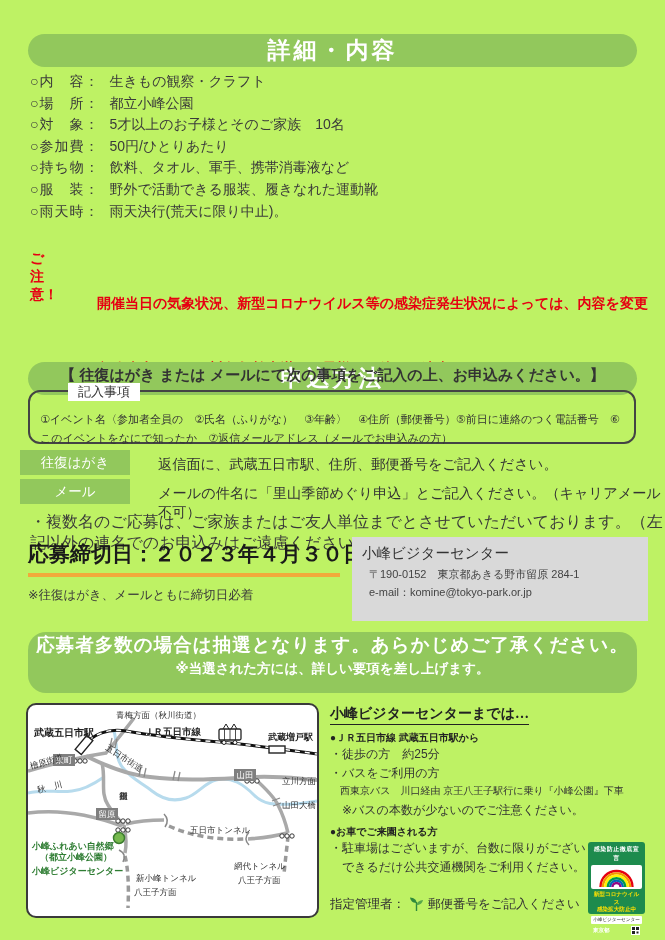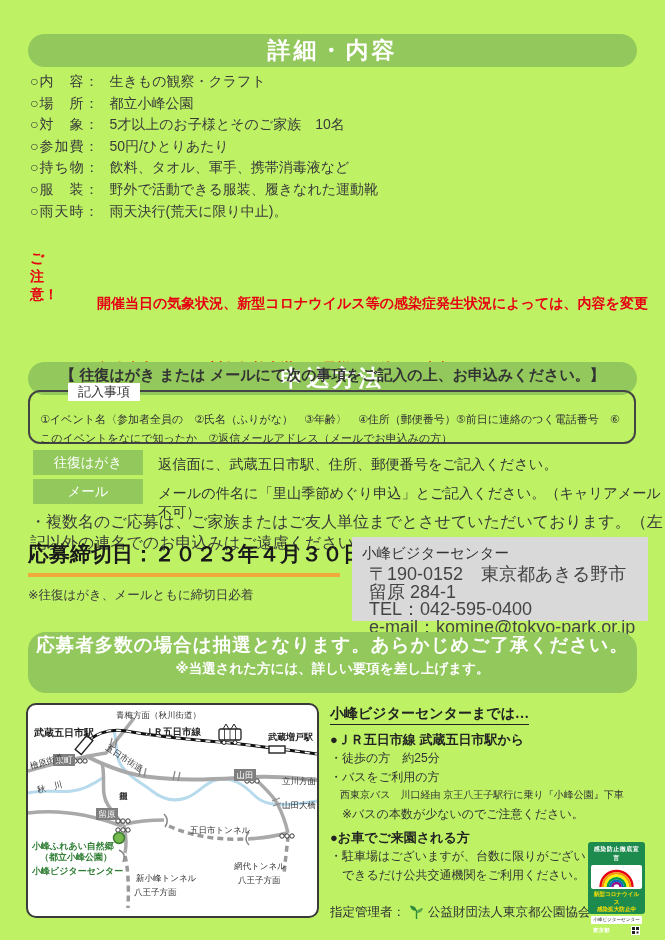--- a/index.html
+++ b/index.html
@@ -18,52 +18,52 @@
   .caution { position:absolute; left:30px; top:250px; }
   .c-label { position:absolute; left:0; top:0; color:#e60012; font-weight:bold; font-size:14px; }
   .c-lines { position:absolute; left:67px; top:0; width:540px; color:#e60012; font-weight:bold; font-size:14px; line-height:21.5px; white-space:pre; }
 
   .instruction { position:absolute; left:28px; top:366px; width:609px; text-align:center; font-size:15px; font-weight:bold; color:#333; }
 
   .fieldset { position:absolute; left:28px; top:390px; width:608px; height:54px; border:2px solid #444; border-radius:12px; }
   .legend { position:absolute; left:38px; top:-9px; background:#fff; padding:0 10px; font-size:13px; color:#333; }
   .fs-body { padding:18px 12px 0 10px; font-size:11px; line-height:19px; color:#333; }
 
-  .chip { position:absolute; left:33px; width:110px; height:25px; background:#92c85c; color:#fff; font-size:13.5px;
+  .chip { position:absolute; left:20px; width:110px; height:25px; background:#92c85c; color:#fff; font-size:13.5px;
           text-align:center; line-height:25px; }
   .chip1 { top:450px; } .chip2 { top:479px; }
   .m-text { position:absolute; left:158px; font-size:14.2px; color:#333; }
   .mt1 { top:455px; } .mt2 { top:484px; }
   .m-note { position:absolute; left:30px; top:512px; font-size:16px; color:#3a3a3a; }
 
   .dl-title { position:absolute; left:28px; top:540px; font-size:21px; font-weight:bold; color:#1a1a1a; }
   .dl-line { position:absolute; left:28px; top:573px; width:312px; height:4px; background:#f2a93b; }
   .dl-note { position:absolute; left:28px; top:587px; font-size:12.5px; color:#3a3a3a; }
 
   .contact { position:absolute; left:352px; top:537px; width:296px; height:84px; background:#d9d9d9; padding:7px 10px; }
   .ct-name { font-size:14.5px; color:#333; margin-bottom:3px; }
-  .ct-line { font-size:18px; color:#444; line-height:17.5px; margin-left:7px; }
+  .ct-line { font-size:11px; color:#444; line-height:17.5px; margin-left:7px; }
 
   .lottery { position:absolute; left:28px; top:632px; width:609px; height:61px; background:#92c85c; border-radius:18px;
              color:#fff; text-align:center; }
   .lot1 { font-size:18.5px; font-weight:bold; letter-spacing:1px; }
   .lot2 { margin-top:3px; font-size:13.5px; font-weight:bold; }
 
   .map-panel { position:absolute; left:26px; top:703px; width:293px; height:215px; border:2px solid #3a3a3a;
                border-radius:10px; background:#fff; overflow:hidden; }
   .map-panel svg { display:block; }
   .ms { fill:#333; font-size:8.5px; }
   .mtb { fill:#222; font-weight:bold; }
   .mw { fill:#fff; font-size:8.5px; }
   .mg { fill:#2f7d33; font-weight:bold; font-size:9px; }
   .vt { writing-mode:vertical-rl; }
 
   .access { position:absolute; left:330px; top:704px; width:322px; }
   .ac-title { display:inline-block; font-size:14px; font-weight:bold; color:#222; border-bottom:1.5px solid #222; padding-bottom:1px;font-family:Liberation Serif, serif; }
-  .ac-h { font-size:13px; font-weight:bold; color:#222; margin-top:6px; }
+  .ac-h { font-size:10px; font-weight:bold; color:#222; margin-top:6px; }
   .ac-line { font-size:12px; color:#333; line-height:18.5px; white-space:pre; }
   .ac-line.small { font-size:10px; }
   .manager { margin-top:20px; font-size:12.5px; color:#333; display:flex; align-items:center; gap:4px; }
 
   .badge { position:absolute; left:588px; top:842px; width:57px; height:72px; background:#1d8b4d; border-radius:3px;
            padding:3px 3px 2px; display:flex; flex-direction:column; }
   .b-top { color:#fff; font-size:6px; font-weight:bold; text-align:center; letter-spacing:0.5px; }
   .b-rainbow { background:#fff; border-radius:2px; height:24px; margin-top:2px; }
   .b-band { color:#ffe100; font-size:5.6px; font-weight:bold; text-align:center; line-height:7.5px; margin-top:2px; }
   .b-strip { background:#fff; color:#333; font-size:4.6px; text-align:center; height:8px; line-height:8px; margin-top:2px; border-radius:1px; }
@@ -109,21 +109,20 @@
   <div class="m-text mt2">メールの件名に「里山季節めぐり申込」とご記入ください。（キャリアメール不可）</div>
   <div class="m-note">・複数名のご応募は、ご家族またはご友人単位までとさせていただいております。（左記以外の連名でのお申込みはご遠慮ください）</div>
 
   <div class="dl-title">応募締切日：２０２３年４月３０日（日）</div>
   <div class="dl-line"></div>
   <div class="dl-note">※往復はがき、メールともに締切日必着</div>
 
   <div class="contact">
     <div class="ct-name">小峰ビジターセンター</div>
     <div class="ct-line">〒190-0152　東京都あきる野市留原 284-1</div>
-    <div class="ct-line">TEL：042-595-0400</div>
     <div class="ct-line">e-mail：komine@tokyo-park.or.jp</div>
   </div>
 
   <div class="lottery">
     <div class="lot1">応募者多数の場合は抽選となります。あらかじめご了承ください。</div>
     <div class="lot2">※当選された方には、詳しい要項を差し上げます。</div>
   </div>
 
   <div class="map-panel">
     <svg width="289" height="211" viewBox="0 0 289 211">
@@ -219,21 +218,21 @@
     <div class="ac-h">●お車でご来園される方</div>
     <div class="ac-line">・駐車場はございますが、台数に限りがございます。</div>
     <div class="ac-line">　できるだけ公共交通機関をご利用ください。</div>
     <div class="manager">
       <span>指定管理者：</span>
       <svg width="15" height="15" viewBox="0 0 15 15">
         <path d="M7.5,14 C7.5,9 7.5,7 7.5,5" stroke="#2f8a3c" stroke-width="1.4" fill="none"></path>
         <path d="M7.5,6 C3,6 1.5,3 1,0.5 C5,1 7.5,2.5 7.5,6 Z" fill="#2f8a3c"></path>
         <path d="M7.5,8 C11,8 13.5,6 14,3 C10.5,3.5 8,5 7.5,8 Z" fill="#57a74a"></path>
       </svg>
-      <span>公益財団法人東京都公園協会</span>
+      <span>郵便番号をご記入ください</span>
     </div>
   </div>
 
   <div class="badge">
     <div class="b-top">感染防止徹底宣言</div>
     <div class="b-rainbow">
       <svg width="51" height="24" viewBox="0 0 51 24">
         <path d="M9.5,22 A16,16 0 0 1 41.5,22" stroke="#e60012" stroke-width="2.4" fill="none"></path>
         <path d="M11.9,22 A13.6,13.6 0 0 1 39.1,22" stroke="#f39800" stroke-width="2.4" fill="none"></path>
         <path d="M14.3,22 A11.2,11.2 0 0 1 36.7,22" stroke="#fff100" stroke-width="2.4" fill="none"></path>

